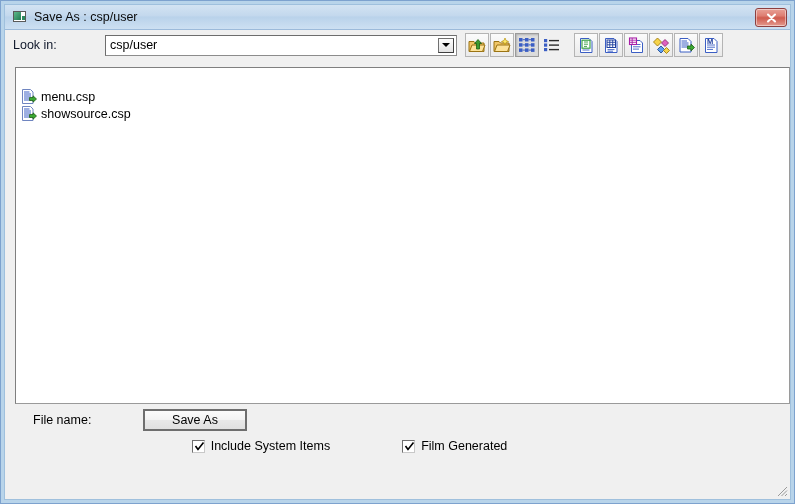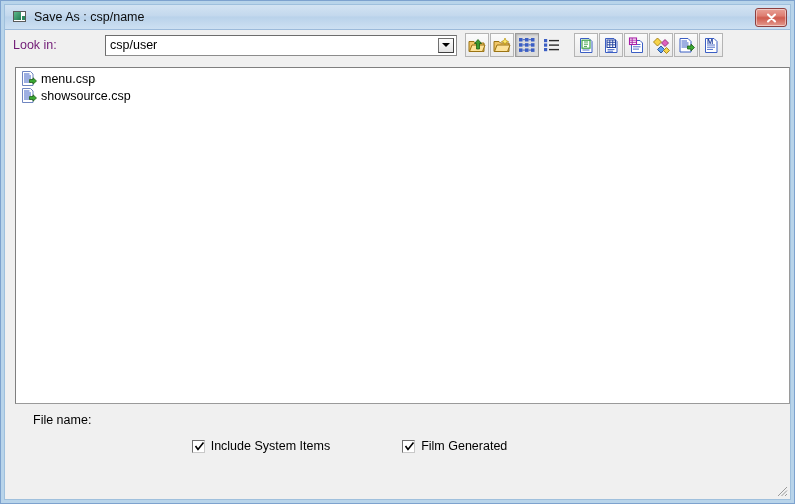--- a/index.html
+++ b/index.html
@@ -87,21 +87,21 @@
   .lookin-row {
     height: 30px;
     display: flex;
     align-items: center;
     padding: 0 8px;
     background: #f0f0f0;
   }
   .lookin-label {
     width: 92px;
     font-size: 12.5px;
-    color: #701a75;
+    color: #0f172a;
     flex: none;
   }
   .combo {
     position: relative;
     height: 21px;
     background: #ffffff;
     border: 1px solid #8c8c8c;
     border-top-color: #6d6d6d;
     border-left-color: #6d6d6d;
     box-sizing: border-box;
@@ -167,21 +167,21 @@
   .listpane {
     position: absolute;
     left: 10px; top: 62px;
     width: 775px; height: 337px;
     box-sizing: border-box;
     background: #ffffff;
     border: 1px solid #9a9a9a;
     border-top-color: #7f7f7f;
     border-left-color: #7f7f7f;
     overflow: hidden;
-    padding-top: 2px;
+    padding-top: 20px;
   }
   .file-item {
     height: 17px;
     display: flex;
     align-items: center;
     padding-left: 5px;
     cursor: default;
   }
   .file-icon { width: 16px; height: 15px; margin-right: 4px; flex: none; }
   .file-label {
@@ -276,21 +276,21 @@
 
 <div class="window">
   <div class="window-inner">
 
     <div class="titlebar">
       <span class="title-icon">
         <span class="ti-frame"></span>
         <span class="ti-green"></span>
         <span class="ti-sm"></span>
       </span>
-      <span class="title-text">Save As : csp/name</span>
+      <span class="title-text">Save As : csp/user</span>
       <div class="close-btn">
         <svg width="11" height="10" viewBox="0 0 11 10">
           <path d="M2,1.5 L9,8.5 M9,1.5 L2,8.5" stroke="#ffffff" stroke-width="2.1" stroke-linecap="round" fill="none"></path>
         </svg>
       </div>
     </div>
 
     <div class="lookin-row">
       <span class="lookin-label">Look in:</span>
 
@@ -452,20 +452,21 @@
           </svg>
         </span>
         <span class="file-label">showsource.csp</span>
       </div>
     </div>
 
     <div class="form">
 
       <div class="form-row">
         <span class="form-label">File name:</span>
+        <div class="btn default">Save As</div>
       </div>
 
 
       <div class="check-row">
         <div class="chk-wrap">
           <span class="chkbox">
             <svg width="11" height="11" viewBox="0 0 11 11">
               <path d="M1.5,5 L4,8.5 L9.5,1.5" stroke="#000" stroke-width="1.6" fill="none"></path>
             </svg>
           </span>

